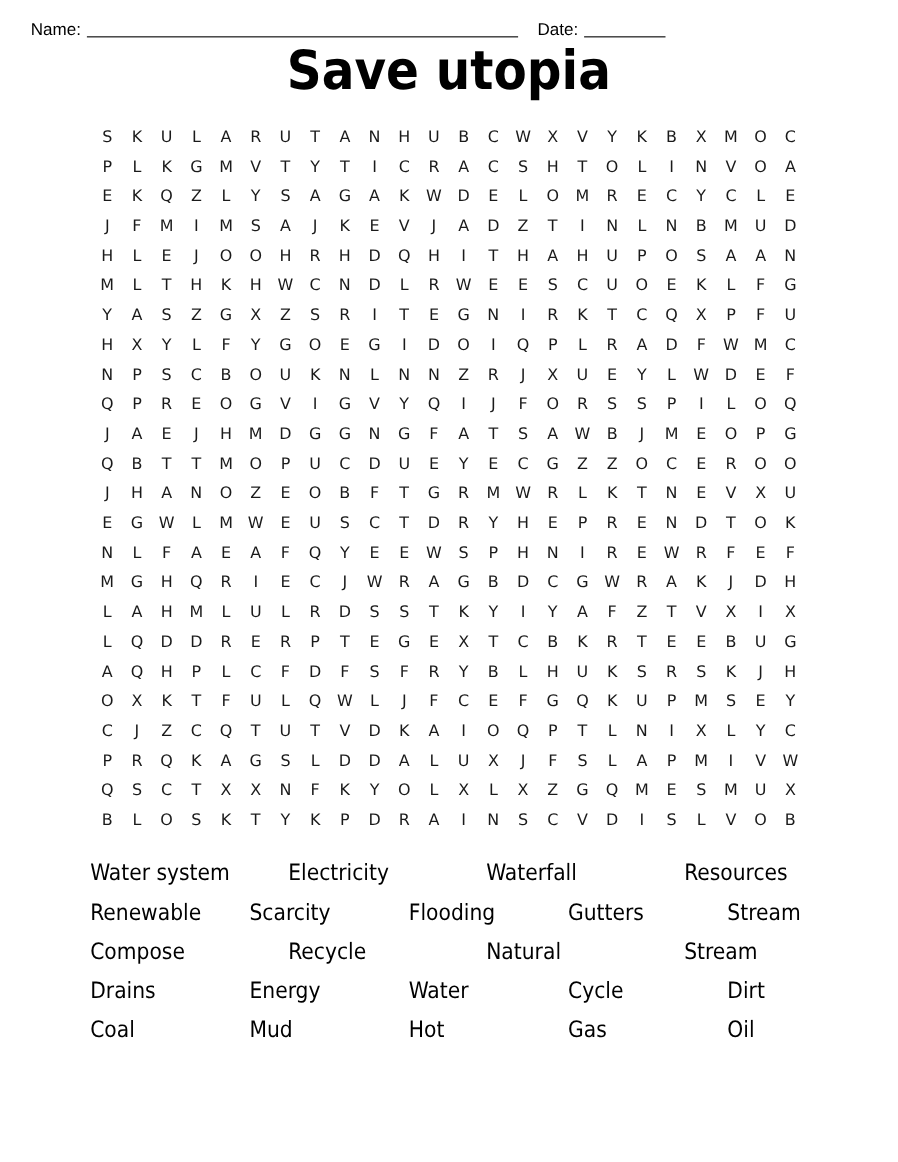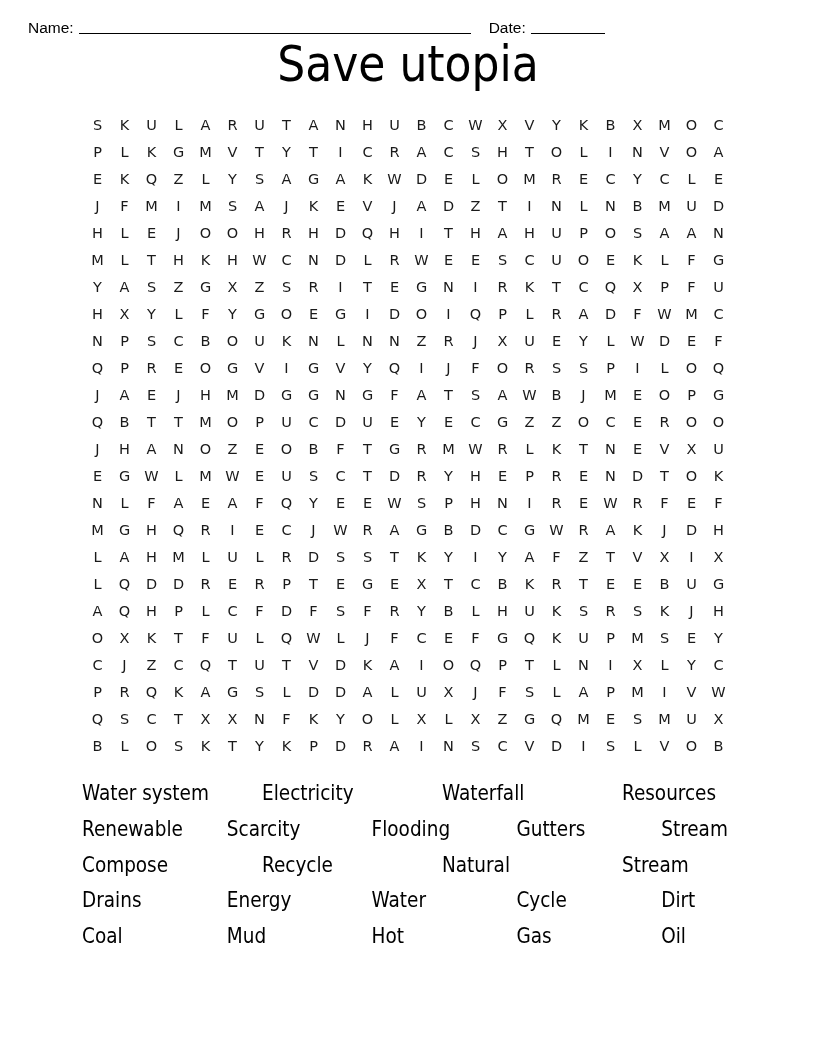--- a/index.html
+++ b/index.html
@@ -48,21 +48,21 @@
 
   
   .puzzle-title {
     position: absolute;
     top: 34px;
     left: 0;
     width: 816px;
     text-align: center;
     font-family: "DejaVu Sans Condensed", "Liberation Sans Narrow", "Liberation Sans", sans-serif;
     font-size: 49px;
-    font-weight: 400;
+    font-weight: 700;
     letter-spacing: 0px;
     line-height: 62px;
     white-space: nowrap;
   }
 
   
   .grid-wrap {
     position: absolute;
     top: 112px;
     left: 84px;

